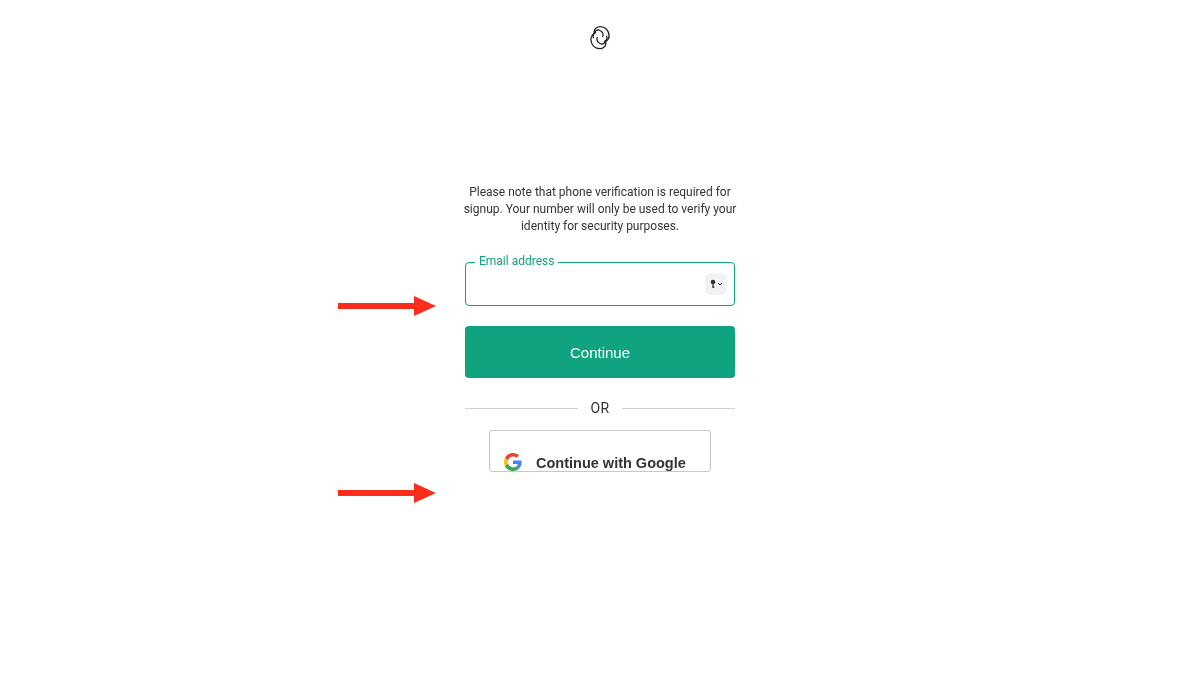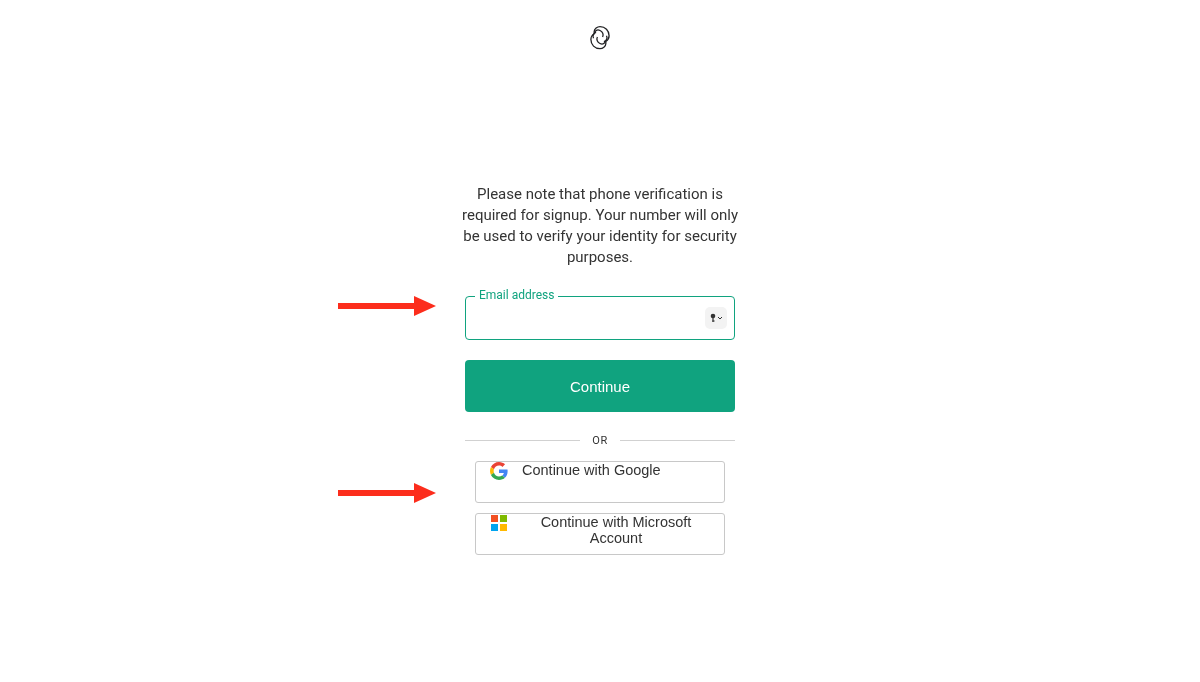--- a/index.html
+++ b/index.html
@@ -26,21 +26,21 @@
       width: 330px;
     }
     .title {
       font-size: 29px;
       font-weight: 700;
       color: #2f3438;
       text-align: center;
     }
     .subtitle {
       margin-top: 12px;
-      font-size: 15px;
+      font-size: 12px;
       color: #343434;
       text-align: center;
       line-height: 1.40;
       padding: 0 20px;
     }
     .field-wrap {
       position: relative;
       margin-top: 28px;
       width: 270px;
       margin-left: auto;
@@ -105,33 +105,34 @@
       margin-left: 4px;
     }
     .divider {
       display: flex;
       align-items: center;
       margin: 22px auto 0;
       width: 270px;
       gap: 12px;
     }
     .divider .line { flex: 1; height: 1px; background: #d1d1d1; }
-    .divider .or { font-size: 11px; color: #333333; letter-spacing: 0.5px; }
+    .divider .or { font-size: 14px; color: #333333; letter-spacing: 0.5px; }
     .oauth-btn {
-      width: 250px;
+      width: 222px;
       height: 42px;
       margin: 14px auto 0;
       display: flex;
-      align-items: flex-start;
+      align-items: flex-end;
       background: #ffffff;
       border: 1px solid #c8c8c8;
       border-radius: 3px;
       cursor: pointer;
       padding: 0 14px;
       gap: 14px;
+      font-weight: bold;
     }
     .oauth-btn + .oauth-btn { margin-top: 10px; }
     .oauth-btn .icon {
       width: 18px;
       height: 18px;
       display: flex;
       align-items: center;
       justify-content: center;
       flex-shrink: 0;
     }
@@ -219,31 +220,20 @@
       <svg width="18" height="18" viewBox="0 0 48 48">
         <path fill="#EA4335" d="M24 9.5c3.54 0 6.71 1.22 9.21 3.6l6.85-6.85C35.9 2.38 30.47 0 24 0 14.62 0 6.51 5.38 2.56 13.22l7.98 6.19C12.43 13.72 17.74 9.5 24 9.5z"></path>
         <path fill="#4285F4" d="M46.98 24.55c0-1.57-.15-3.09-.38-4.55H24v9.02h12.94c-.58 2.96-2.26 5.48-4.78 7.18l7.73 6c4.51-4.18 7.09-10.36 7.09-17.65z"></path>
         <path fill="#FBBC05" d="M10.53 28.59c-.48-1.45-.76-2.99-.76-4.59s.27-3.14.76-4.59l-7.98-6.19C.92 16.46 0 20.12 0 24c0 3.88.92 7.54 2.56 10.78l7.97-6.19z"></path>
         <path fill="#34A853" d="M24 48c6.48 0 11.93-2.13 15.89-5.81l-7.73-6c-2.15 1.45-4.92 2.3-8.16 2.3-6.26 0-11.57-4.22-13.47-9.91l-7.98 6.19C6.51 42.62 14.62 48 24 48z"></path>
       </svg>
     </span>
     <span class="label">Continue with Google</span>
   </button>
 
-  <button class="oauth-btn">
-    <span class="icon">
-      <span class="ms-grid">
-          <span></span>
-          <span></span>
-          <span></span>
-          <span></span>
-        </span>
-    </span>
-    <span class="label">Continue with Microsoft Account</span>
-  </button>
 </div>
 
 <div class="arrow" style="left:338px; top:298px;">
   <span class="shaft"></span>
     <span class="head"></span>
 </div>
 <div class="arrow" style="left:338px; top:485px;">
   <span class="shaft"></span>
     <span class="head"></span>
 </div>

